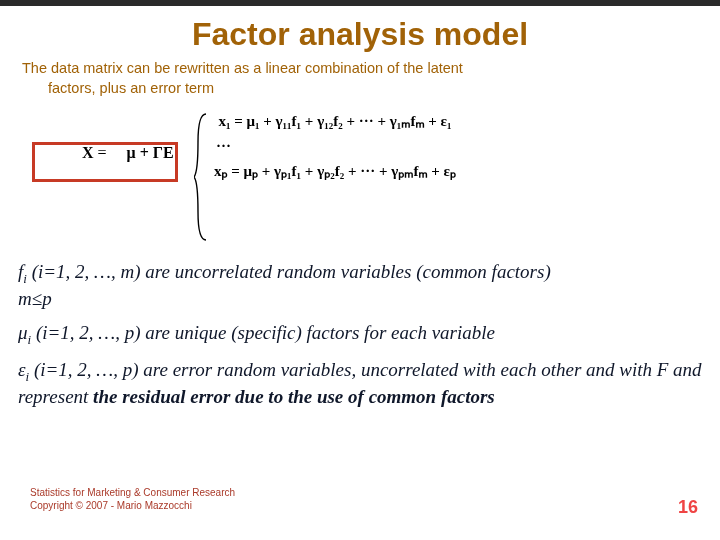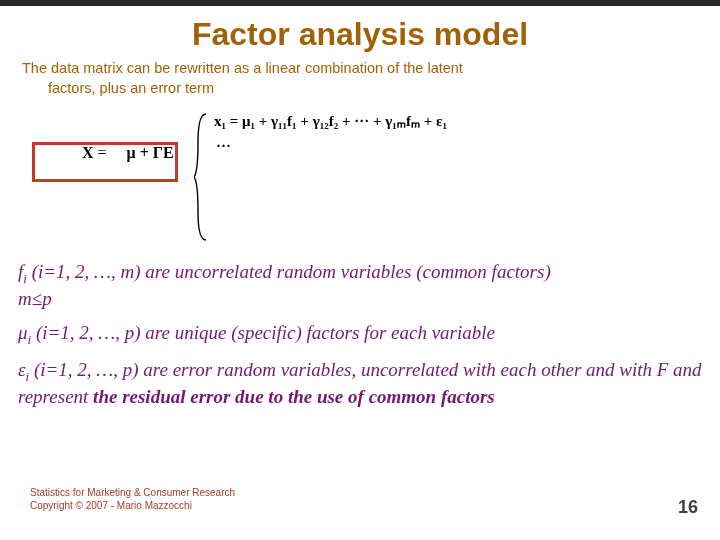--- a/index.html
+++ b/index.html
@@ -80,21 +80,21 @@
     line-height: 1.0;
   }
   .rhs .row { margin: 0 0 10px 0; white-space: nowrap; text-align: center; }
   .rhs .row b, .rhs .row strong { font-weight: bold; }
   .rhs .dots { margin: 0 0 10px 2px; }
 
   .desc {
     font-family: 'Times New Roman', serif;
     font-style: italic;
     font-size: 19px;
-    color: #701a75;
+    color: #0f172a;
     margin: 10px 18px 6px 18px;
     line-height: 1.25;
   }
   .desc .sym { font-style: italic; }
   .desc .sub { font-size: 13px; font-style: italic; vertical-align: sub; }
   .desc .boldit { font-weight: bold; }
 
   .footer-left {
     position: absolute;
     left: 30px;
@@ -104,21 +104,21 @@
     color: #aa3a2a;
     line-height: 1.3;
   }
   .footer-right {
     position: absolute;
     right: 22px;
     bottom: 22px;
     font-family: 'Trebuchet MS', Arial, sans-serif;
     font-weight: bold;
     font-size: 18px;
-    color: #404040;
+    color: #ef4444;
   }
 </style>
 </head>
 <body>
 
 <div class="topbar"></div>
 
 <div class="title">Factor analysis model</div>
 
 <div class="intro">
@@ -136,20 +136,21 @@
     <b>Γ</b><b>E</b>
   </div>
   <div class="bracket">
     <svg viewBox="0 0 14 130" preserveAspectRatio="none">
       <path d="M12 2 Q4 2 4 30 Q4 60 0 65 Q4 70 4 100 Q4 128 12 128" stroke="#000" stroke-width="1.4" fill="none"></path>
     </svg>
   </div>
   <div class="rhs">
     <div class="row"><b>x₁ = μ₁ + γ₁₁f₁ + γ₁₂f₂ + ··· + γ₁ₘfₘ + ε₁</b></div>
     <div class="dots"><b>···</b></div>
+    <div class="row"><b>xₚ = μₚ + γₚ₁f₁ + γₚ₂f₂ + ··· + γₚₘfₘ + εₚ</b></div>
   </div>
 </div>
 
 <div class="desc">
   <span class="sym">f</span><span class="sub">i</span><span> (i=1, 2, …, m) are uncorrelated random variables (common factors)</span><br>
   <span>m≤p</span>
 </div>
 
 <div class="desc">
   <span class="sym">μ</span><span class="sub">i</span><span> (i=1, 2, …, p) are unique (specific) factors for each variable</span>

